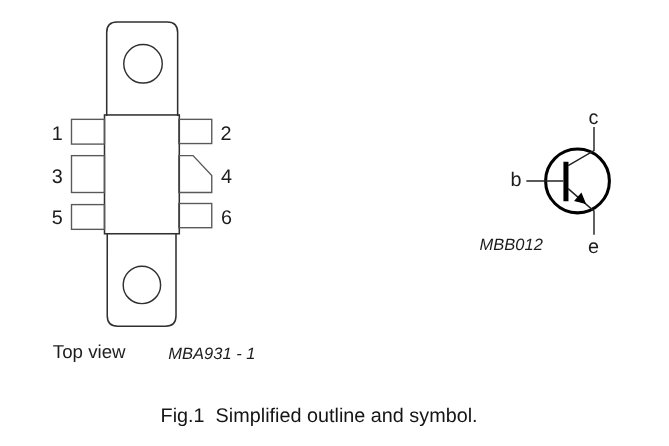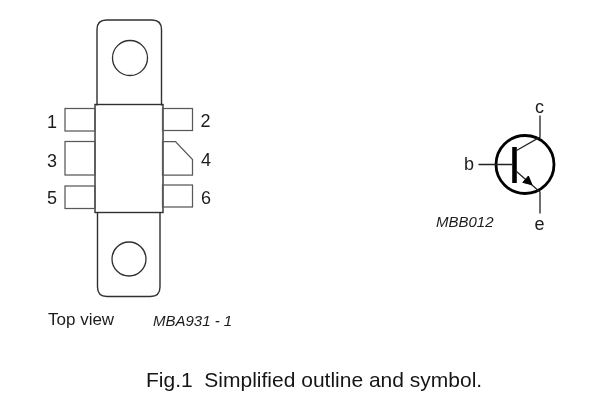--- a/index.html
+++ b/index.html
@@ -17,21 +17,21 @@
     fill: #1c1c1c;
   }
   .pin-num   { font-size: 18px; }
   .terminal  { font-size: 18px; }
   .view-label{ font-size: 17px; }
   .ref-label { font-size: 15px; font-style: italic; }
   .caption {
     position: absolute;
     left: 146px;
     top: 368px;
-    font-size: 21px;
+    font-size: 18px;
     color: #151515;
     white-space: pre;
   }
 </style>
 </head>
 <body>
 
 <div class="page">
 
   <svg class="diagram-svg" width="608" height="352" viewBox="0 0 608 352">

